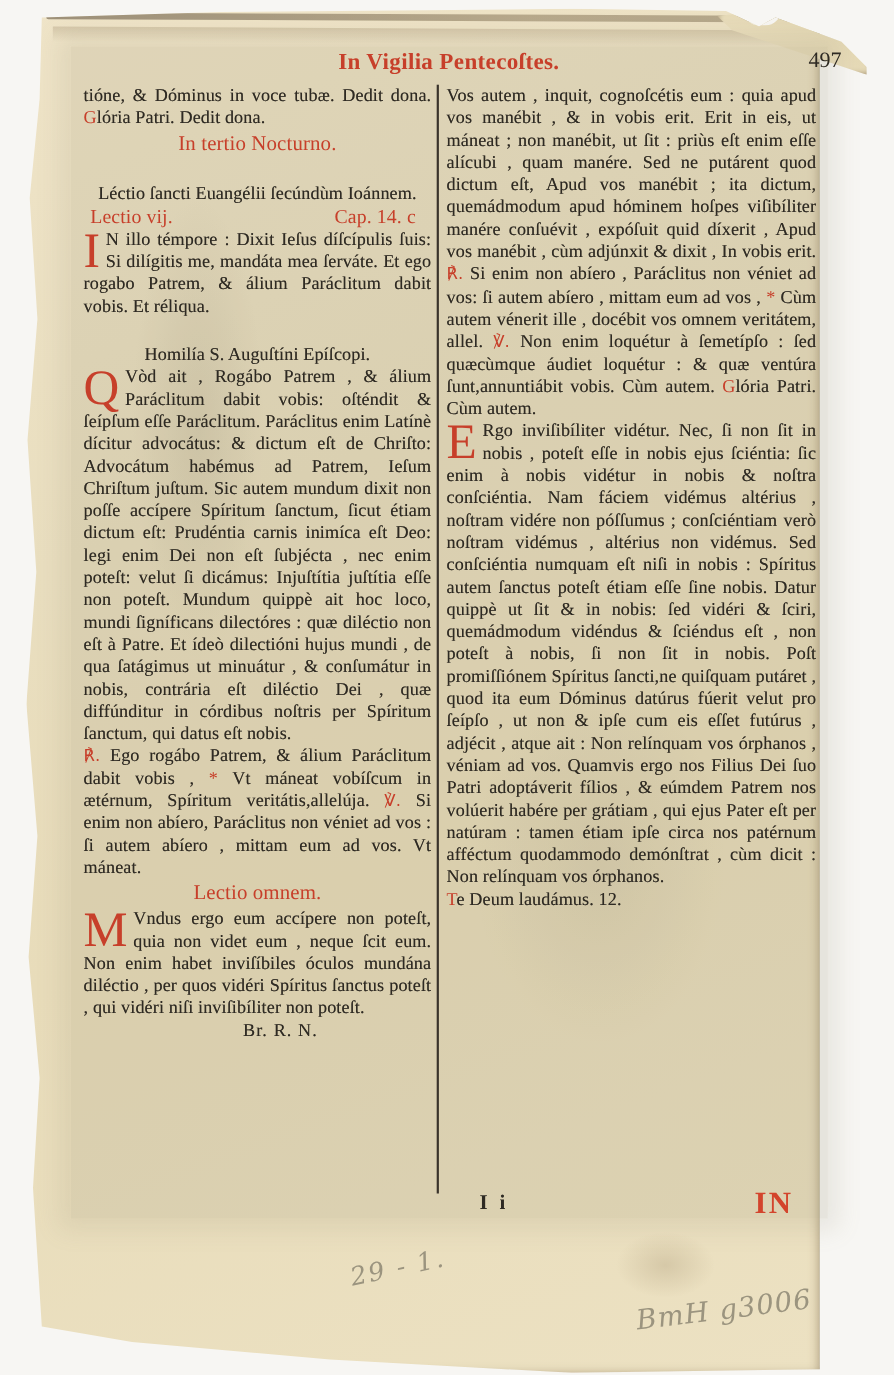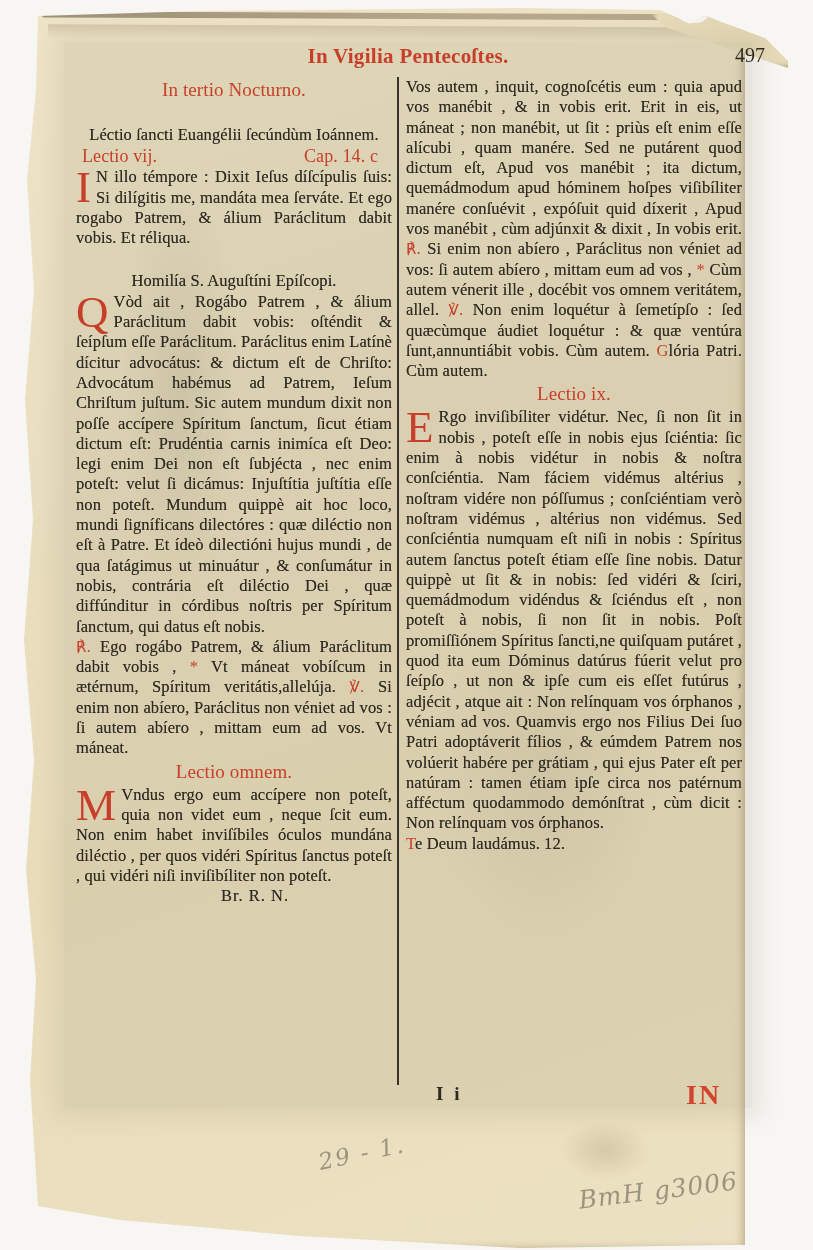--- a/index.html
+++ b/index.html
@@ -106,38 +106,38 @@
   <div class="stain-b"></div>
   <div class="stain-c"></div>
 
   <div class="text-block-bg"></div>
 
   <div class="running-title rubric">In Vigilia Pentecoſtes.</div>
   <div class="page-number">497</div>
 
   <div class="columns">
     <div class="col col-left" id="col-left">
+        <div class="blk "><span class="">tióne, &amp; Dóminus in voce tubæ. Dedit dona. </span><span class="red">G</span><span class="">lória Patri. Dedit dona.</span></div>
         <div class="blk center rubric heading"><span class="">In tertio Nocturno.</span></div>
         <div class="blk center"><span class="">Léctio ſancti Euangélii ſecúndùm Ioánnem.</span></div>
         <div class="blk split rubric">
           <span class="">Lectio vij.</span>
           <span class="">Cap. 14. c</span>
         </div>
         <div class="blk "><span class="dropcap">I</span><span class="">N illo témpore : Dixit Ieſus díſcípulis ſuis: Si dilígitis me, mandáta mea ſerváte. Et ego rogabo Patrem, &amp; álium Paráclitum dabit vobis. Et réliqua.</span></div>
         <div class="blk center"><span class="">Homilía S. Auguſtíni Epíſcopi.</span></div>
         <div class="blk "><span class="dropcap">Q</span><span class="">Vòd ait , Rogábo Patrem , &amp; álium Paráclitum dabit vobis: oſténdit &amp; ſeípſum eſſe Paráclitum. Paráclitus enim Latínè dícitur advocátus: &amp; dictum eſt de Chriſto: Advocátum habémus ad Patrem, Ieſum Chriſtum juſtum. Sic autem mundum dixit non poſſe accípere Spíritum ſanctum, ſicut étiam dictum eſt: Prudéntia carnis inimíca eſt Deo: legi enim Dei non eſt ſubjécta , nec enim poteſt: velut ſi dicámus: Injuſtítia juſtítia eſſe non poteſt. Mundum quippè ait hoc loco, mundi ſigníficans dilectóres : quæ diléctio non eſt à Patre. Et ídeò dilectióni hujus mundi , de qua ſatágimus ut minuátur , &amp; conſumátur in nobis, contrária eſt diléctio Dei , quæ diffúnditur in córdibus noſtris per Spíritum ſanctum, qui datus eſt nobis.</span></div>
         <div class="blk "><span class="red sym">℟.</span><span class=""> Ego rogábo Patrem, &amp; álium Paráclitum dabit vobis , </span><span class="red">*</span><span class=""> Vt máneat vobíſcum in ætérnum, Spíritum veritátis,allelúja. </span><span class="red sym">℣.</span><span class=""> Si enim non abíero, Paráclitus non véniet ad vos : ſi autem abíero , mittam eum ad vos. Vt máneat.</span></div>
         <div class="blk center rubric heading"><span class="">Lectio omnem.</span></div>
         <div class="blk "><span class="dropcap">M</span><span class="">Vndus ergo eum accípere non poteſt, quia non videt eum , neque ſcit eum. Non enim habet inviſíbiles óculos mundána diléctio , per quos vidéri Spíritus ſanctus poteſt , qui vidéri niſi inviſibíliter non poteſt.</span></div>
         <div class="blk sig-left"><span class="">Br. R. N.</span></div>
       </div>
     <div class="col-divider"></div>
     <div class="col col-right" id="col-right">
         <div class="blk "><span class="">Vos autem , inquit, cognoſcétis eum : quia apud vos manébit , &amp; in vobis erit. Erit in eis, ut máneat ; non manébit, ut ſit : priùs eſt enim eſſe alícubi , quam manére. Sed ne putárent quod dictum eſt, Apud vos manébit ; ita dictum, quemádmodum apud hóminem hoſpes viſibíliter manére conſuévit , expóſuit quid díxerit , Apud vos manébit , cùm adjúnxit &amp; dixit , In vobis erit. </span><span class="red sym">℟.</span><span class=""> Si enim non abíero , Paráclitus non véniet ad vos: ſi autem abíero , mittam eum ad vos , </span><span class="red">*</span><span class=""> Cùm autem vénerit ille , docébit vos omnem veritátem, allel. </span><span class="red sym">℣.</span><span class=""> Non enim loquétur à ſemetípſo : ſed quæcùmque áudiet loquétur : &amp; quæ ventúra ſunt,annuntiábit vobis. Cùm autem. </span><span class="red">G</span><span class="">lória Patri. Cùm autem.</span></div>
-        <div class="blk center rubric heading"><span class="">Lectio ix.</span></div>
         <div class="blk "><span class="dropcap">E</span><span class="">Rgo inviſibíliter vidétur. Nec, ſi non ſit in nobis , poteſt eſſe in nobis ejus ſciéntia: ſic enim à nobis vidétur in nobis &amp; noſtra conſciéntia. Nam fáciem vidémus altérius , noſtram vidére non póſſumus ; conſciéntiam verò noſtram vidémus , altérius non vidémus. Sed conſciéntia numquam eſt niſi in nobis : Spíritus autem ſanctus poteſt étiam eſſe ſine nobis. Datur quippè ut ſit &amp; in nobis: ſed vidéri &amp; ſciri, quemádmodum vidéndus &amp; ſciéndus eſt , non poteſt à nobis, ſi non ſit in nobis. Poſt promiſſiónem Spíritus ſancti,ne quiſquam putáret , quod ita eum Dóminus datúrus fúerit velut pro ſeípſo , ut non &amp; ipſe cum eis eſſet futúrus , adjécit , atque ait : Non relínquam vos órphanos , véniam ad vos. Quamvis ergo nos Filius Dei ſuo Patri adoptáverit fílios , &amp; eúmdem Patrem nos volúerit habére per grátiam , qui ejus Pater eſt per natúram : tamen étiam ipſe circa nos patérnum afféctum quodammodo demónſtrat , cùm dicit : Non relínquam vos órphanos.</span></div>
         <div class="blk "><span class="red">T</span><span class="">e Deum laudámus. 12.</span></div>
       </div>
   </div>
 
   <div class="signature-mark">I i</div>
   <div class="catchword">IN</div>
 
   <div class="pencil pencil-left">29 - 1.</div>
   <div class="pencil pencil-right">BmH g3006</div>

